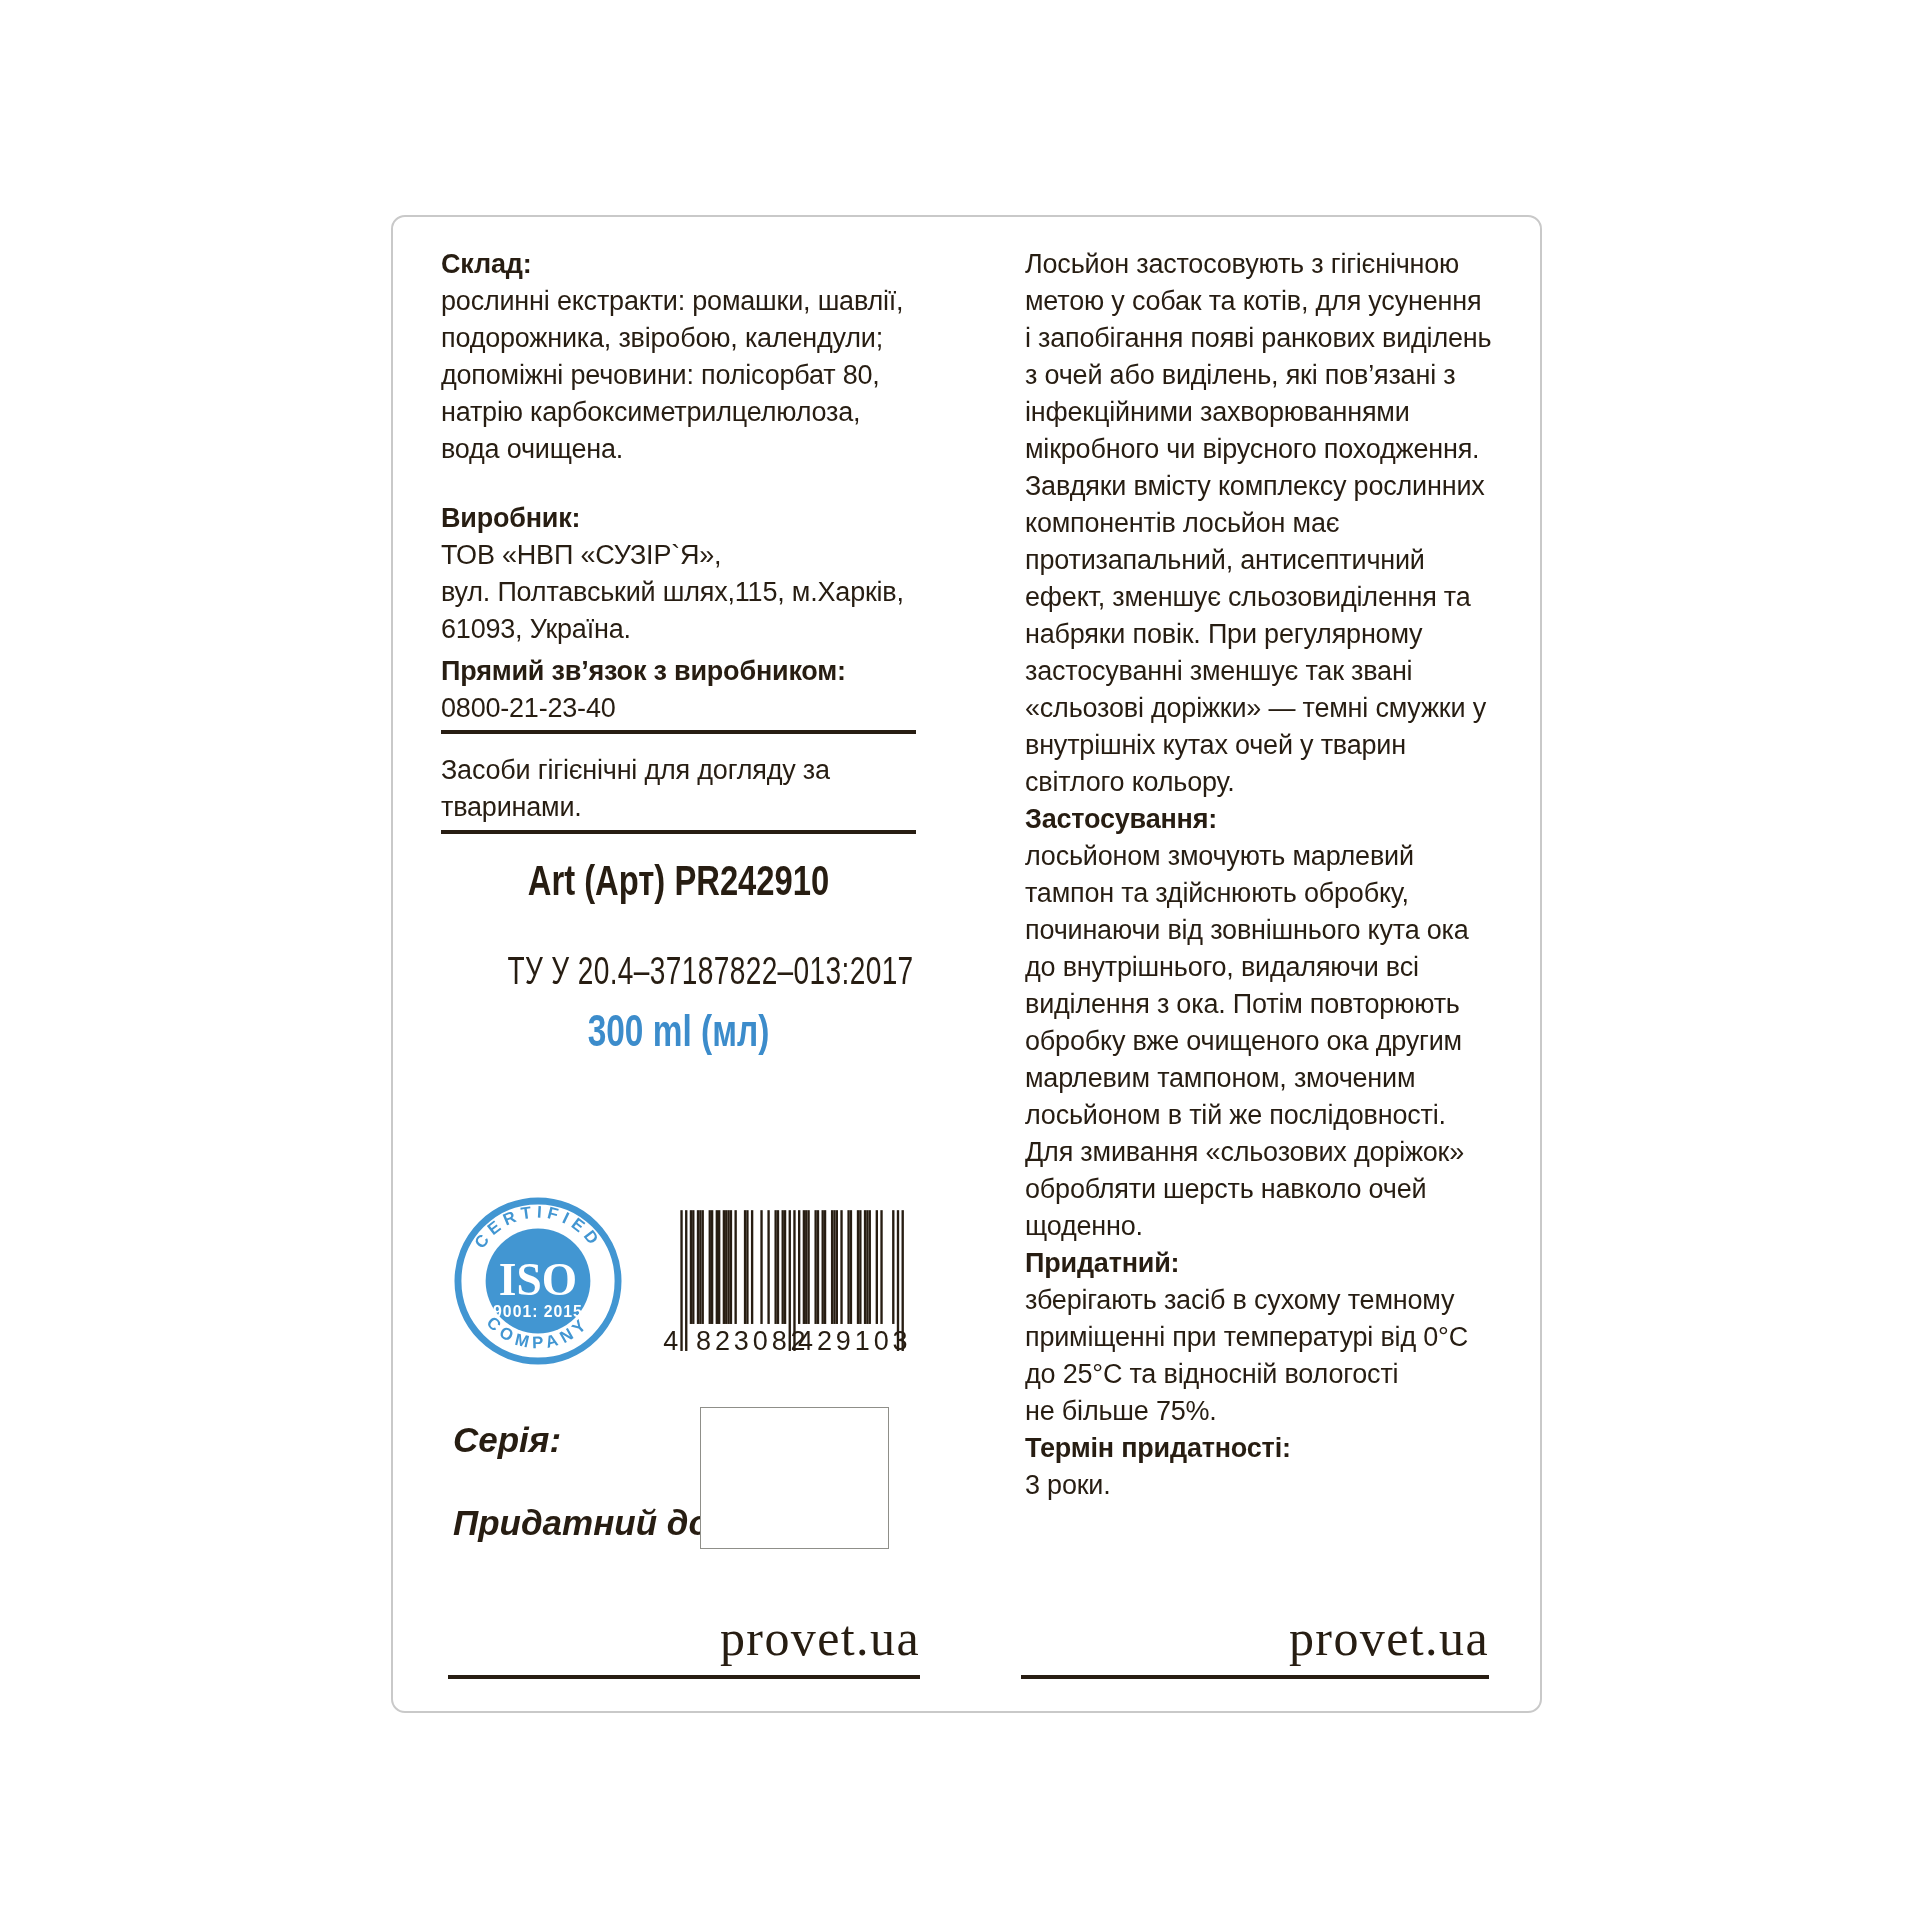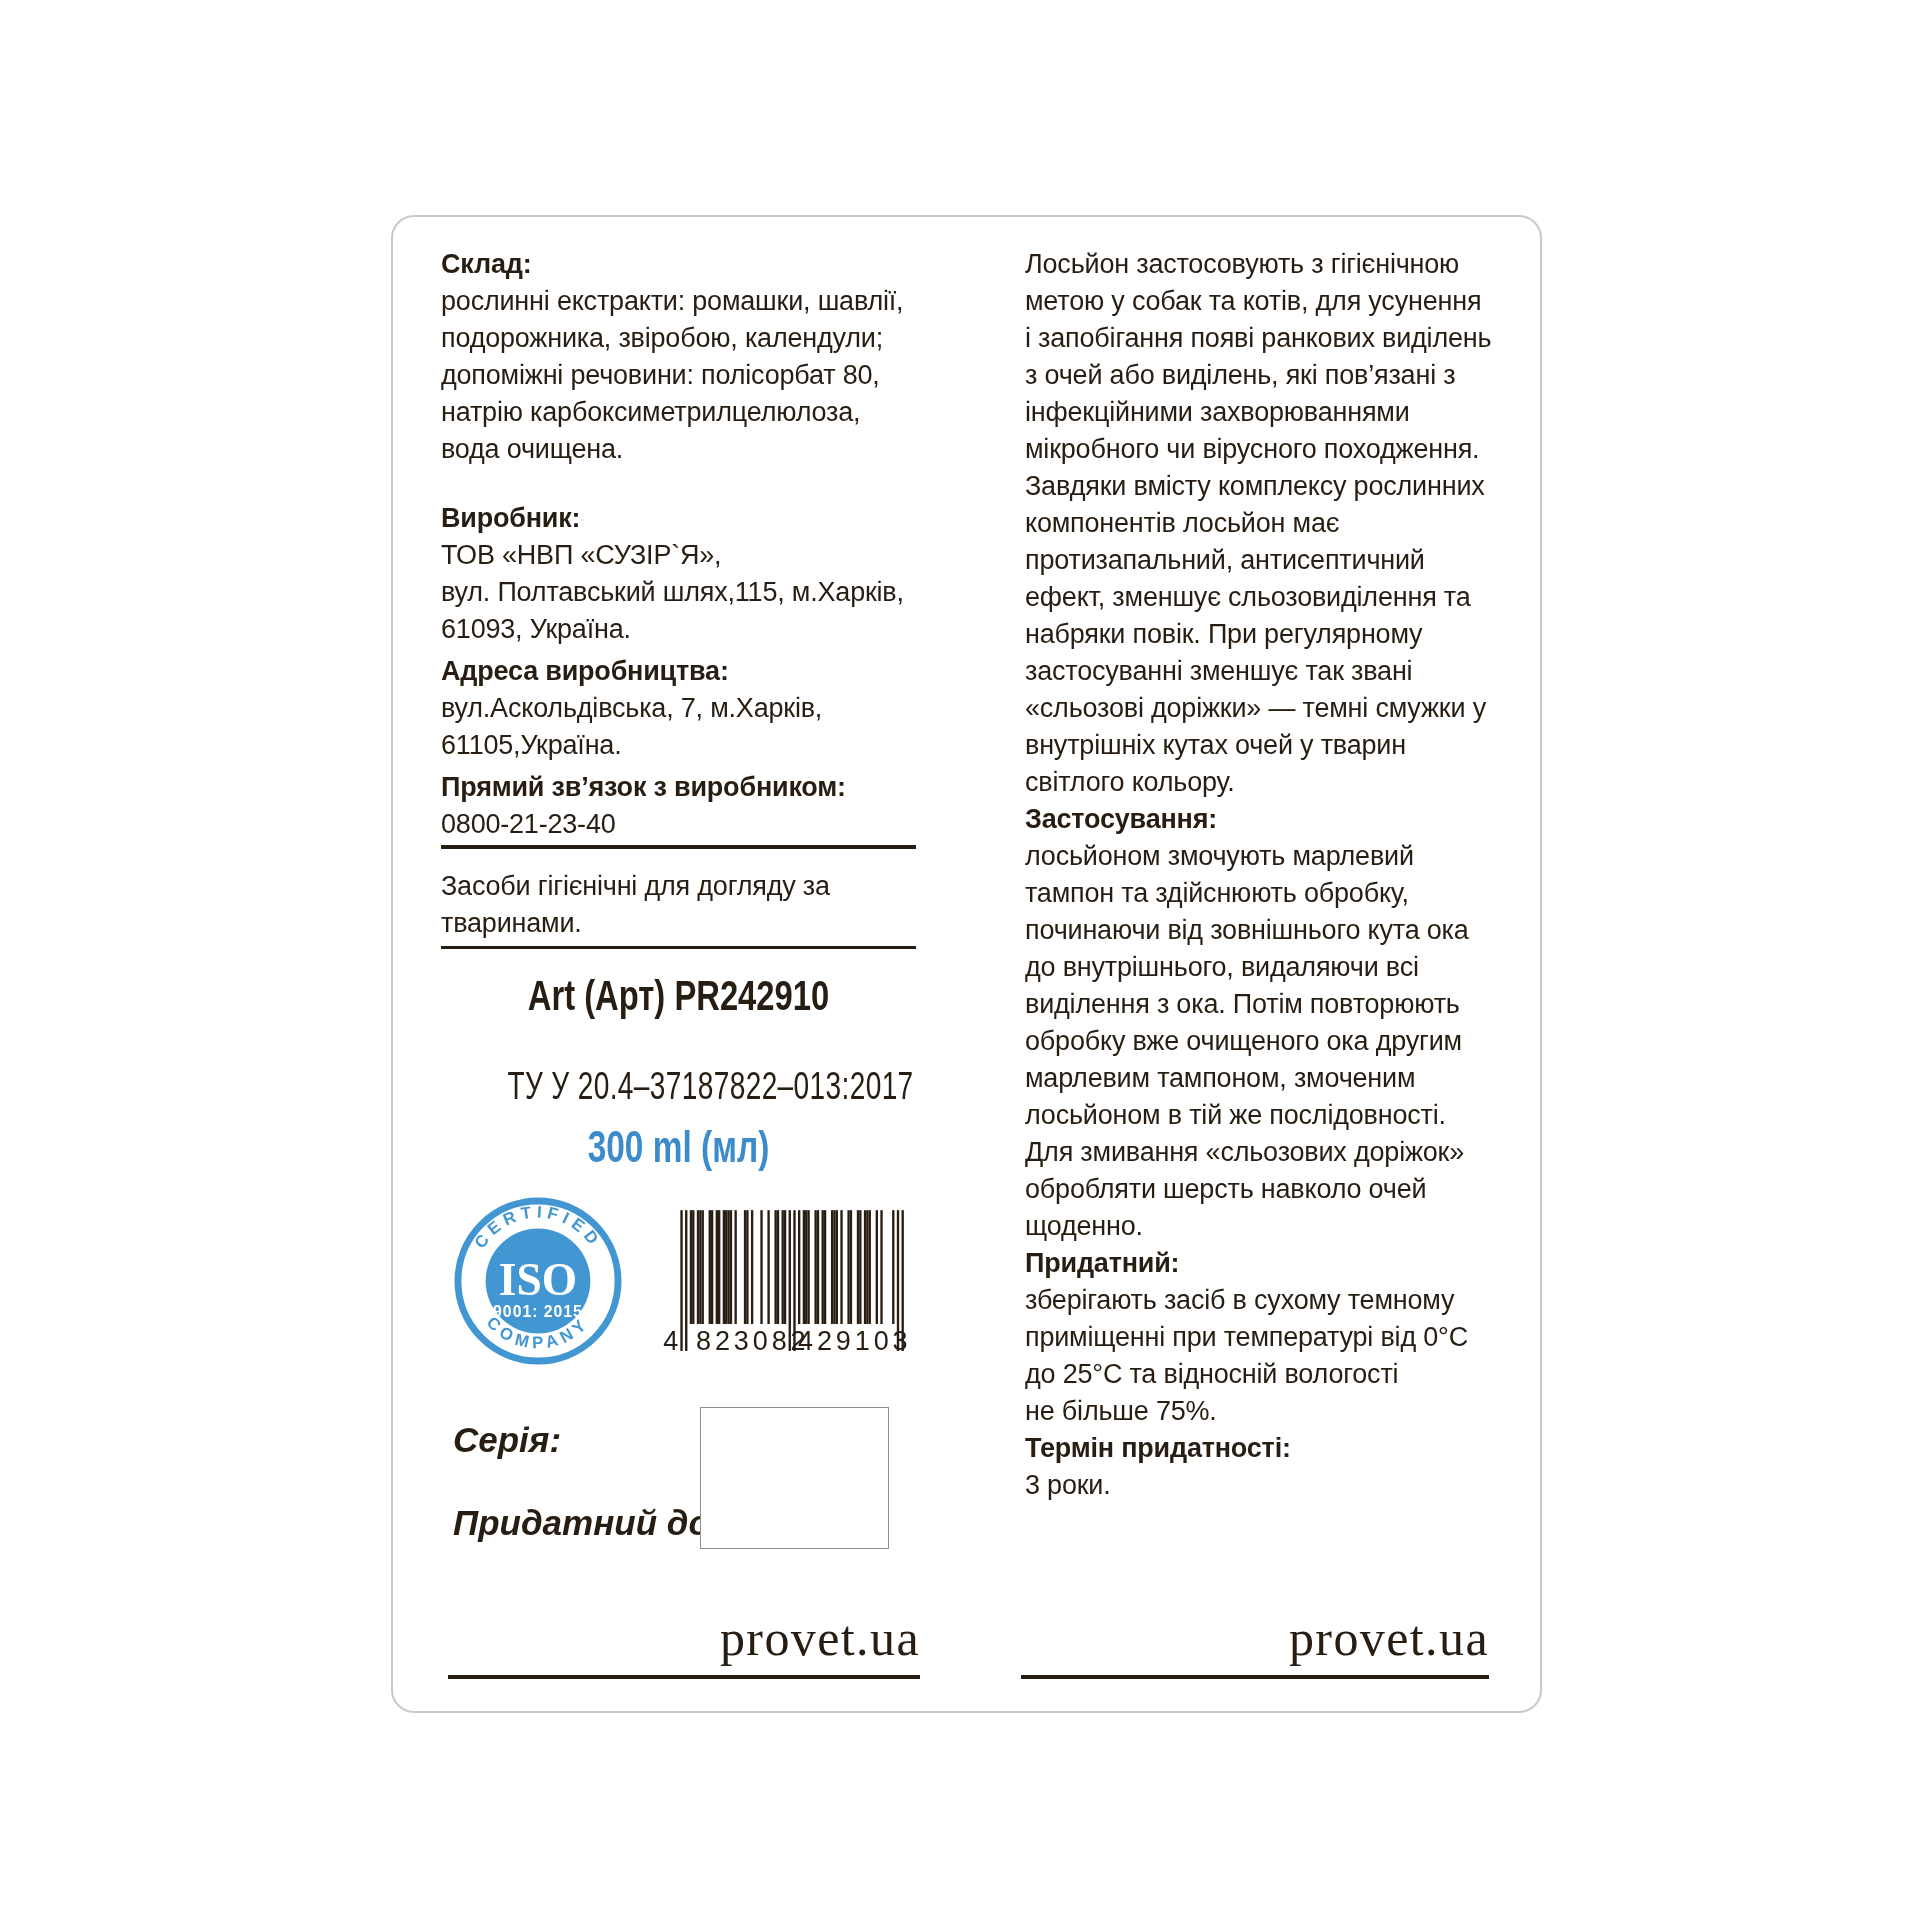--- a/index.html
+++ b/index.html
@@ -9,21 +9,21 @@
     --border:#c9c9c9;
   }
   html,body{margin:0;padding:0;}
   body{
     width:1931px;height:1931px;background:#ffffff;position:relative;
     font-family:"Liberation Sans", sans-serif;color:var(--ink);
     -webkit-font-smoothing:antialiased;
   }
   .label{
     position:absolute;left:391px;top:215px;width:1151px;height:1498px;
-    background:#fff;border:2.9px solid var(--border);border-radius:23px;
+    background:#fff;border:2.9px solid var(--border);border-radius:14px;
     box-sizing:border-box;overflow:hidden;
   }
   .col{position:absolute;top:29px;}
   .col-left{left:48px;width:475px;}
   .col-right{left:632px;width:470px;}
   .tblock{font-size:27px;line-height:37px;letter-spacing:-0.2px;}
   .bhead{font-weight:bold;white-space:pre;}
   .blines{white-space:pre;}
   .colrule{height:3.9px;background:var(--ink);width:100%;}
   .art,.tu,.volume{text-align:center;}
@@ -54,25 +54,20 @@
 подорожника, звіробою, календули;
 допоміжні речовини: полісорбат 80,
 натрію карбоксиметрилцелюлоза,
 вода очищена.</div>
       </div>
       <div class="tblock " style="margin-top: 32px;">
         <div class="bhead">Виробник:</div>
         <div class="blines">ТОВ «НВП «СУЗІР`Я»,
 вул. Полтавський шлях,115, м.Харків,
 61093, Україна.</div>
-      </div>
-      <div class="tblock " style="margin-top: 4.8px;">
-        <div class="bhead">Адреса виробництва:</div>
-        <div class="blines">вул.Аскольдівська, 7, м.Харків,
-61105,Україна.</div>
       </div>
       <div class="tblock " style="margin-top: 4.8px;">
         <div class="bhead">Прямий зв’язок з виробником:</div>
         <div class="blines">0800-21-23-40</div>
       </div>
       <div class="colrule" style="margin-top: 2.9px;"></div>
       <div class="tblock " style="margin-top: 18.3px;">
         <div class="blines">Засоби гігієнічні для догляду за
 тваринами.</div>
       </div>

